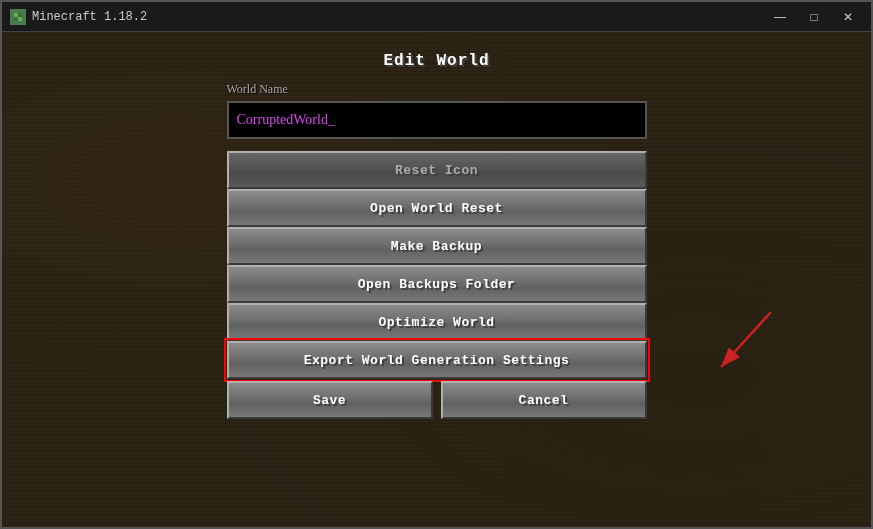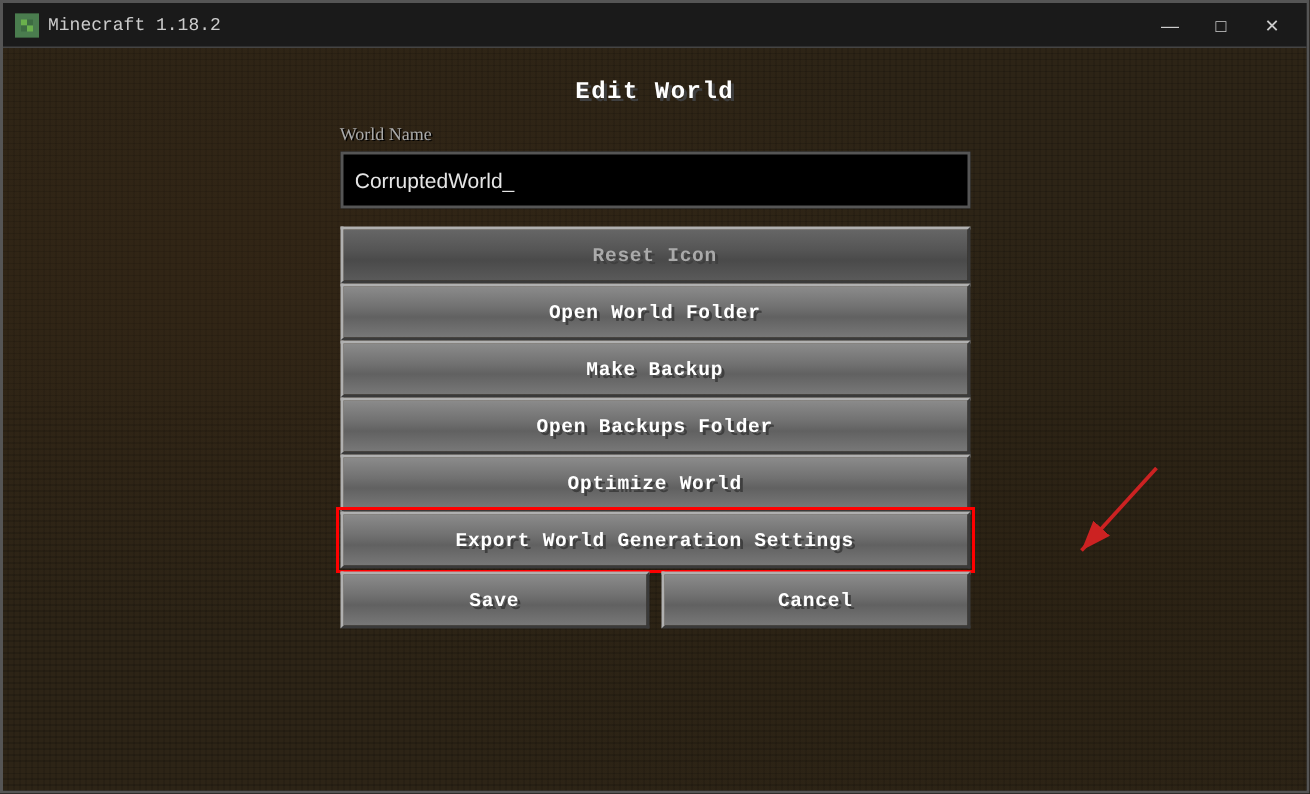--- a/index.html
+++ b/index.html
@@ -127,22 +127,22 @@
       align-self: flex-start;
       margin-bottom: 4px;
       text-shadow: 1px 1px 0 #000;
     }
 
     .world-name-input {
       width: 100%;
       height: 38px;
       background: #000000;
       border: 2px solid #555;
-      color: #e5e5e5;
-      font-family: Liberation Sans, sans-serif;
+      color: #d946ef;
+      font-family: Liberation Serif, serif;
       font-size: 14px;
       padding: 4px 8px;
       outline: none;
       margin-bottom: 12px;
     }
 
     
     .mc-button {
       width: 100%;
       height: 38px;
@@ -238,21 +238,21 @@
     <div class="dialog">
 
       <div class="dialog-title">Edit World</div>
 
       <div class="field-label">World Name</div>
 
       <input type="text" class="world-name-input" value="CorruptedWorld_" style="">
 
       <button class="mc-button disabled">Reset Icon</button>
 
-      <button class="mc-button">Open World Folder</button>
+      <button class="mc-button">Open World Reset</button>
 
       <button class="mc-button">Make Backup</button>
 
       <button class="mc-button">Open Backups Folder</button>
 
       <button class="mc-button">Optimize World</button>
 
       <button class="mc-button highlighted">Export World Generation Settings</button>
 
       <div class="bottom-buttons">

